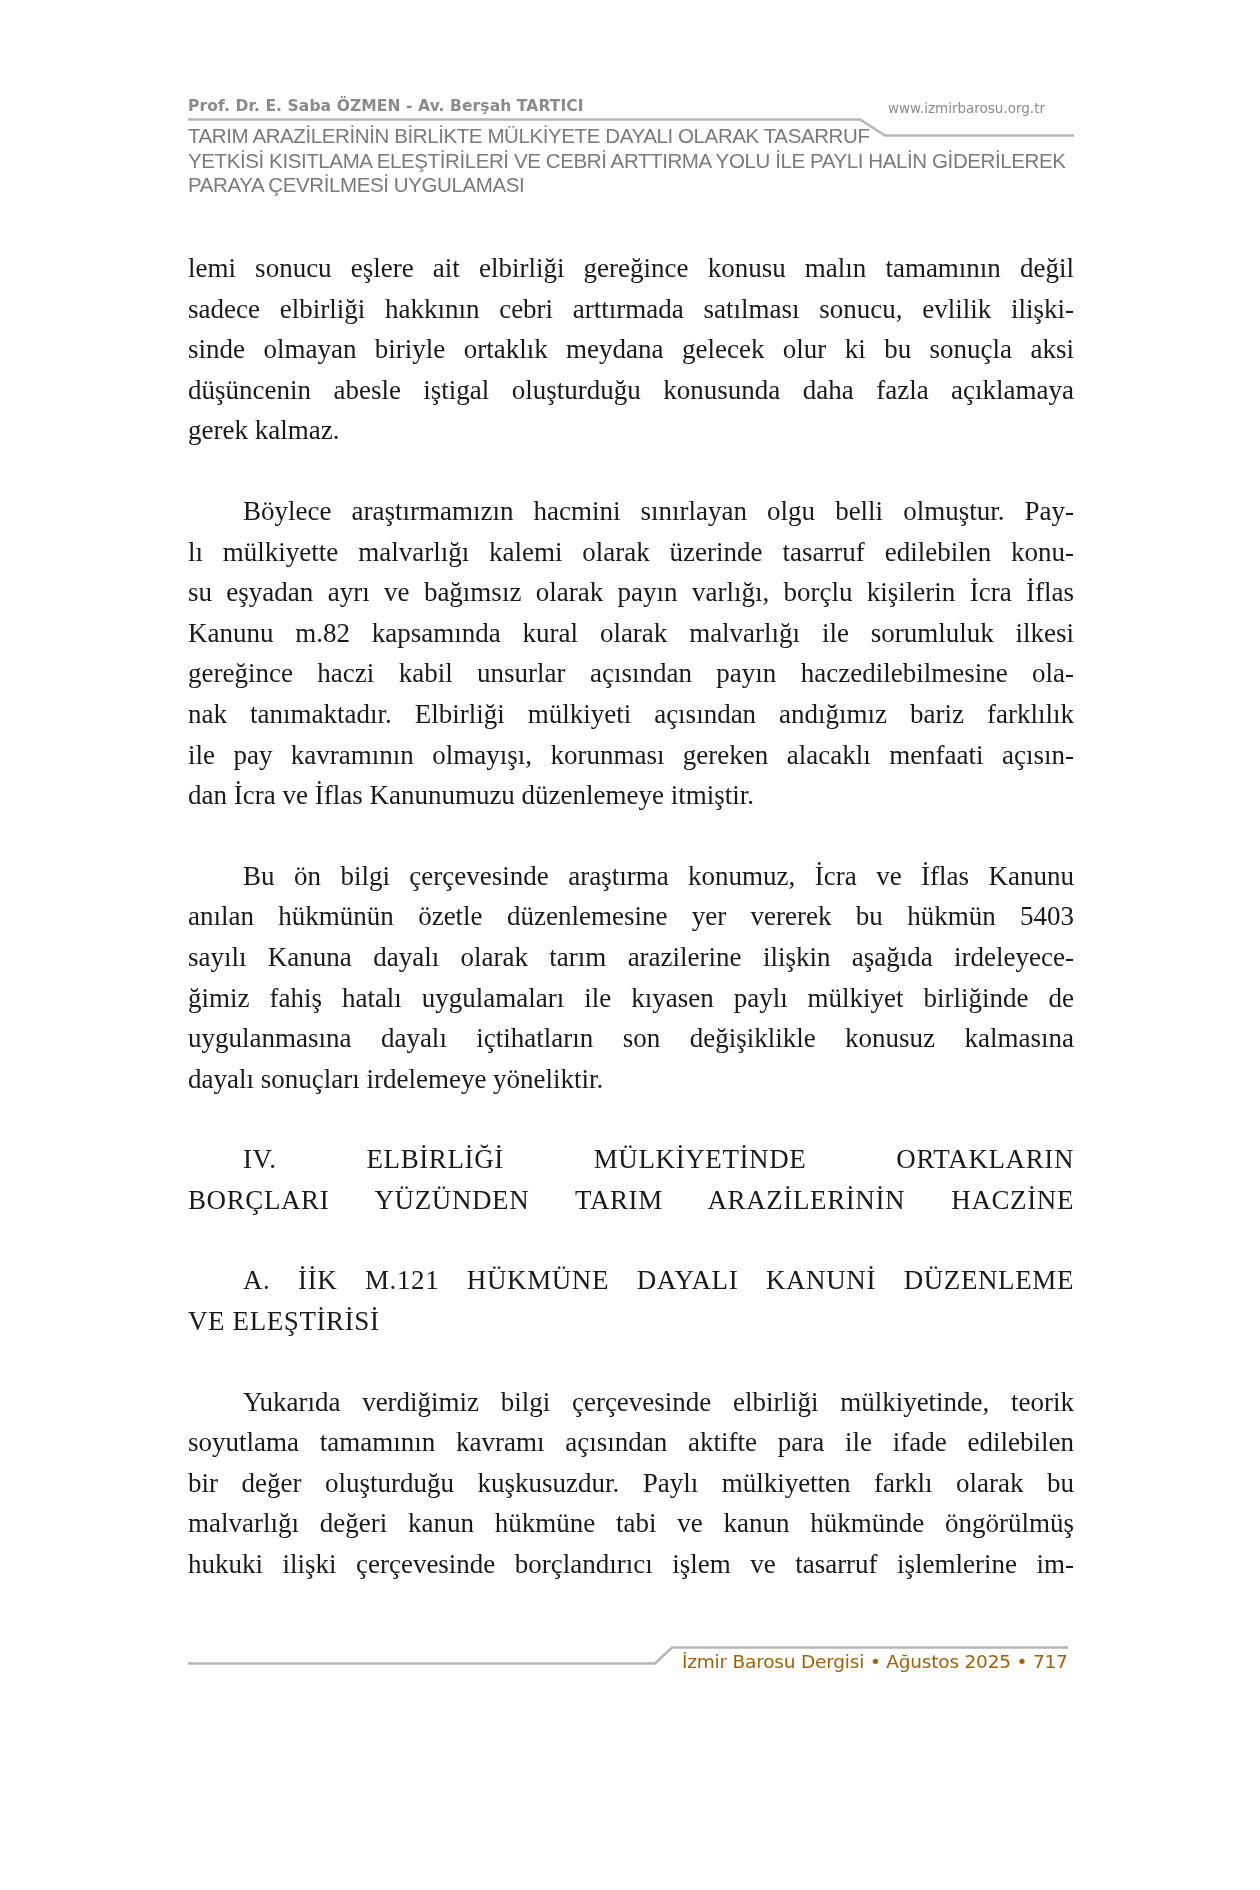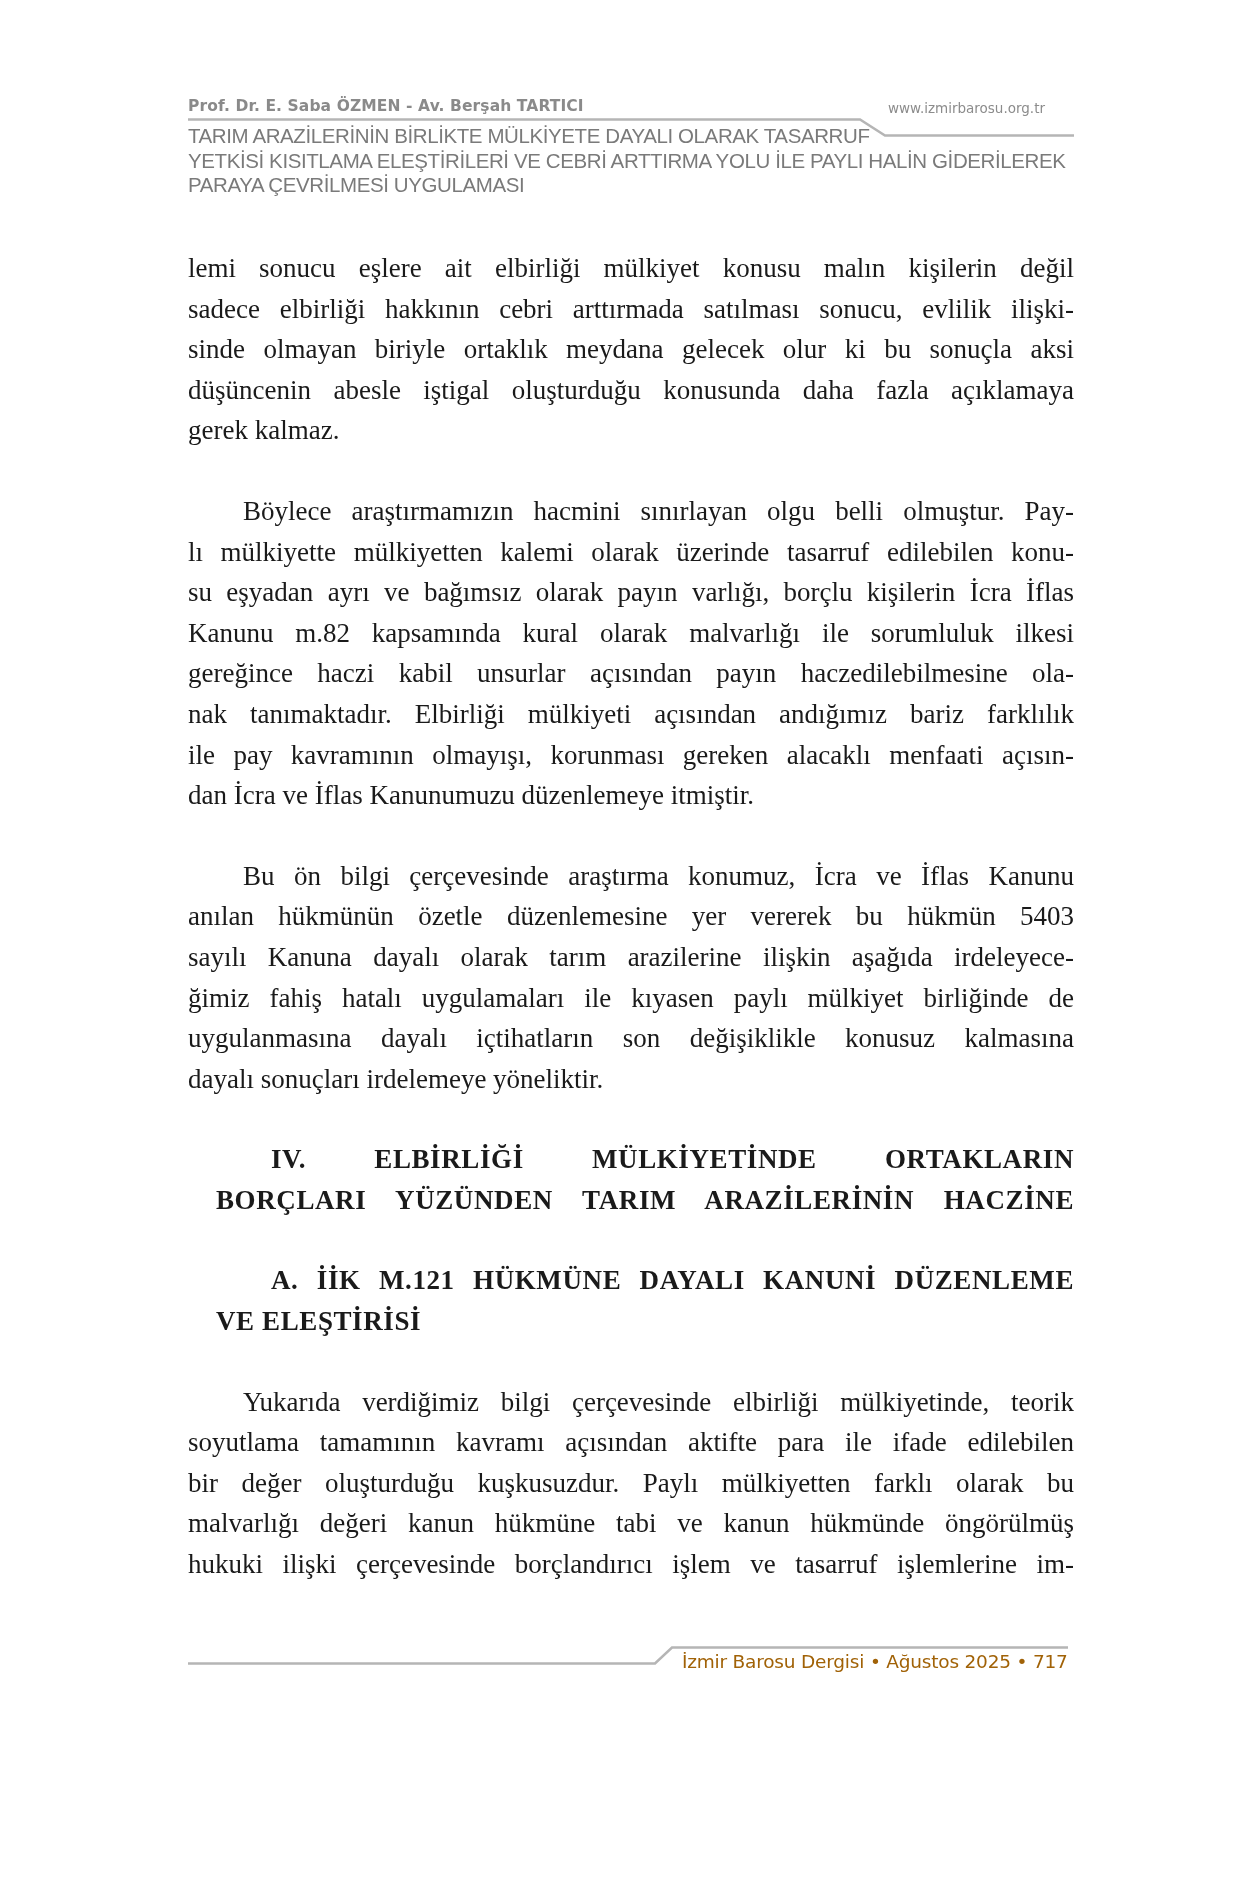--- a/index.html
+++ b/index.html
@@ -71,26 +71,25 @@
       text-align: justify;
       text-align-last: left;
     }
     .para .ln { display: block; text-align: justify; text-align-last: justify; white-space: nowrap; }
     .para .ln.last { text-align-last: left; }
     .para.indent .ln.first { text-indent: 55px; }
     .gap { height: 40px; }
 
     .heading {
       font-family: "Liberation Serif", serif;
-      font-weight: bold;
+      font-weight: normal;
       font-size: 27px;
       line-height: 40.6px;
       color: #1a1a1a;
       letter-spacing: 0.6px;
-      margin-left: 28px;
     }
     .heading .ln { display: block; text-align: justify; text-align-last: justify; white-space: nowrap; }
     .heading .ln.last { text-align-last: left; }
     .heading.indent .ln.first { text-indent: 55px; }
 
     
     .footer-line {
       position: absolute;
       left: 0; top: 0;
       width: 1260px; height: 1890px;
@@ -120,32 +119,32 @@
 
   <div class="header-title">
     <span>TARIM ARAZİLERİNİN BİRLİKTE MÜLKİYETE DAYALI OLARAK TASARRUF</span>
     <span>YETKİSİ KISITLAMA ELEŞTİRİLERİ VE CEBRİ ARTTIRMA YOLU İLE PAYLI HALİN GİDERİLEREK</span>
     <span>PARAYA ÇEVRİLMESİ UYGULAMASI</span>
   </div>
 
   <div class="body-text">
 
     <p class="para">
-      <span class="ln">lemi sonucu eşlere ait elbirliği mülkiyet konusu malın kişilerin değil</span>
+      <span class="ln">lemi sonucu eşlere ait elbirliği gereğince konusu malın tamamının değil</span>
       <span class="ln">sadece elbirliği hakkının cebri arttırmada satılması sonucu, evlilik ilişki-</span>
       <span class="ln">sinde olmayan biriyle ortaklık meydana gelecek olur ki bu sonuçla aksi</span>
       <span class="ln">düşüncenin abesle iştigal oluşturduğu konusunda daha fazla açıklamaya</span>
       <span class="ln last">gerek kalmaz.</span>
     </p>
 
     <div class="gap"></div>
 
     <p class="para indent">
       <span class="ln first">Böylece araştırmamızın hacmini sınırlayan olgu belli olmuştur. Pay-</span>
-      <span class="ln">lı mülkiyette mülkiyetten kalemi olarak üzerinde tasarruf edilebilen konu-</span>
+      <span class="ln">lı mülkiyette malvarlığı kalemi olarak üzerinde tasarruf edilebilen konu-</span>
       <span class="ln">su eşyadan ayrı ve bağımsız olarak payın varlığı, borçlu kişilerin İcra İflas</span>
       <span class="ln">Kanunu m.82 kapsamında kural olarak malvarlığı ile sorumluluk ilkesi</span>
       <span class="ln">gereğince haczi kabil unsurlar açısından payın haczedilebilmesine ola-</span>
       <span class="ln">nak tanımaktadır. Elbirliği mülkiyeti açısından andığımız bariz farklılık</span>
       <span class="ln">ile pay kavramının olmayışı, korunması gereken alacaklı menfaati açısın-</span>
       <span class="ln last">dan İcra ve İflas Kanunumuzu düzenlemeye itmiştir.</span>
     </p>
 
     <div class="gap"></div>
 

